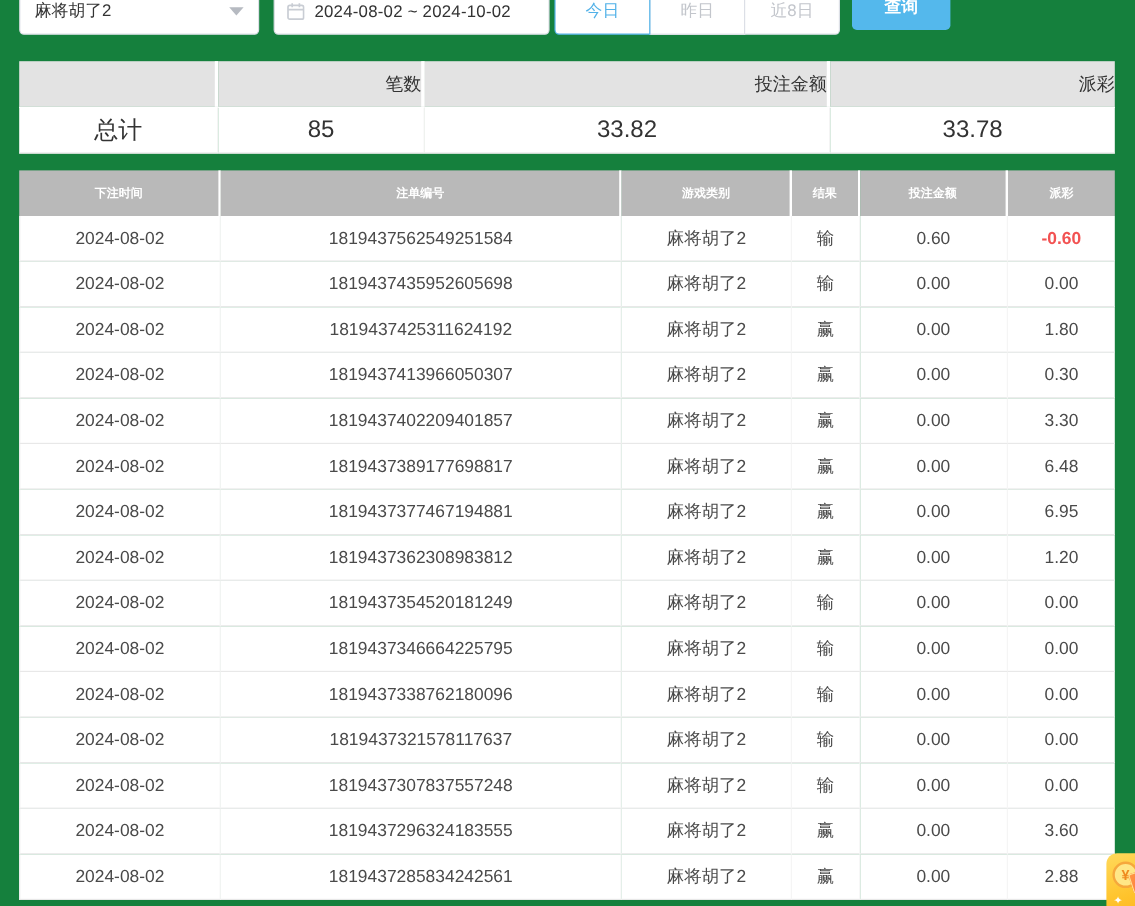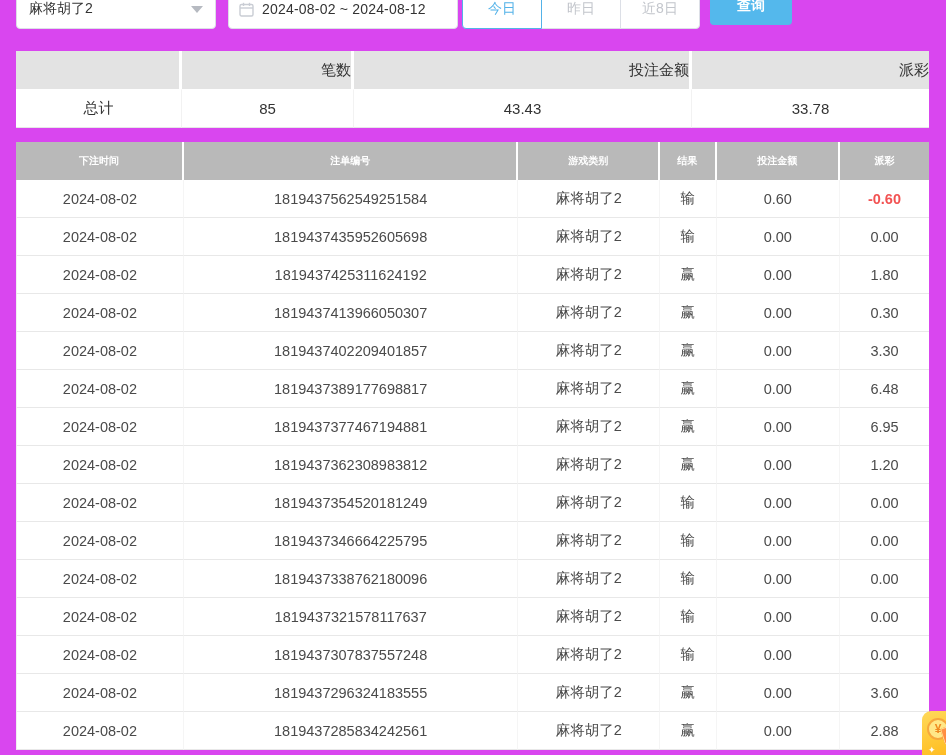--- a/index.html
+++ b/index.html
@@ -1,19 +1,19 @@
 <!DOCTYPE html>
 <html><head>
 <meta charset="utf-8">
 <style>
   * { margin:0; padding:0; box-sizing:border-box; }
   html,body { background:#fff; }
   body { font-family:"Liberation Sans","DejaVu Sans",sans-serif; }
   .page {
-    position:relative; width:946px; height:755px; background:#d946ef;
+    position:relative; width:946px; height:755px; background:#15803d;
     overflow:hidden; margin:0 auto;
   }
 
   
   .toolbar { position:absolute; left:0; top:0; width:946px; height:30px; }
   .select-box {
     position:absolute; left:16px; top:-11px; width:200px; height:40px;
     border:1px solid #dcdfe6; border-radius:4px; background:#fff;
     display:flex; align-items:center; padding:0 12px; cursor:pointer;
   }
@@ -54,21 +54,21 @@
   table { border-collapse:separate; border-spacing:0; table-layout:fixed; }
 
   .summary-wrap { position:absolute; left:16px; top:51px; width:913px; }
   .summary-table { width:913px; }
   .summary-table th {
     height:38px; background:#e3e3e3; color:#333; font-weight:400;
     font-size:15px; text-align:right; border-right:3px solid #fff;
   }
   .summary-table th:last-child { border-right:none; }
   .summary-table td {
-    height:39px; background:#fff; color:#333; font-size:15px;
+    height:39px; background:#fff; color:#333; font-size:20px;
     text-align:center; border-bottom:1px solid #e6e6e6;
     border-right:1px solid #f2f2f2; border-top:1px solid #fff;
   }
   .summary-table td:last-child { border-right:none; }
 
   .main-wrap { position:absolute; left:16px; top:142px; width:913px; }
   .main-table { width:913px; }
   .main-table th {
     height:38px; background:#b9b9b9; color:#fff; font-weight:bold;
     font-size:10px; text-align:center; border-right:2px solid #fff;
@@ -120,21 +120,21 @@
 
     <div class="date-box">
       <span class="cal">
         <svg width="15" height="15" viewBox="0 0 15 15">
           <rect x="1" y="2.5" width="13" height="11.5" rx="1.5" fill="none" stroke="#c9cdd4" stroke-width="1.4"></rect>
           <line x1="1" y1="6" x2="14" y2="6" stroke="#c9cdd4" stroke-width="1.4"></line>
           <line x1="4.5" y1="0.8" x2="4.5" y2="4" stroke="#c9cdd4" stroke-width="1.4"></line>
           <line x1="10.5" y1="0.8" x2="10.5" y2="4" stroke="#c9cdd4" stroke-width="1.4"></line>
         </svg>
       </span>
-      <span class="date-text">2024-08-02 ~ 2024-08-12</span>
+      <span class="date-text">2024-08-02 ~ 2024-10-02</span>
     </div>
 
     <div class="seg-group">
       <button class="seg-btn active">今日</button>
       <button class="seg-btn">昨日</button>
       <button class="seg-btn">近8日</button>
     </div>
 
     <button class="query-btn">查询</button>
   </div>
@@ -152,21 +152,21 @@
           <th></th>
           <th>笔数</th>
           <th>投注金额</th>
           <th>派彩</th>
         </tr>
       </thead>
       <tbody>
         <tr>
           <td>总计</td>
           <td>85</td>
-          <td>43.43</td>
+          <td>33.82</td>
           <td>33.78</td>
         </tr>
       </tbody>
     </table>
   </div>
 
   <div class="main-wrap">
     <table class="main-table">
       <colgroup>
         <col style="width:166px">

